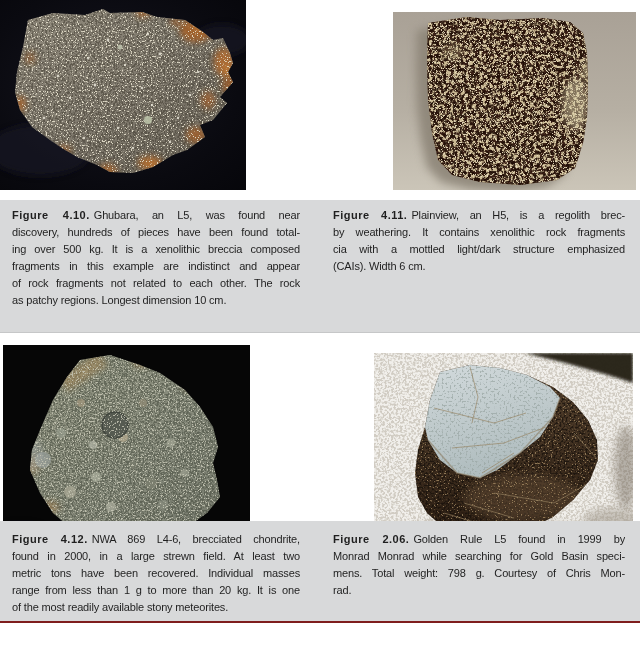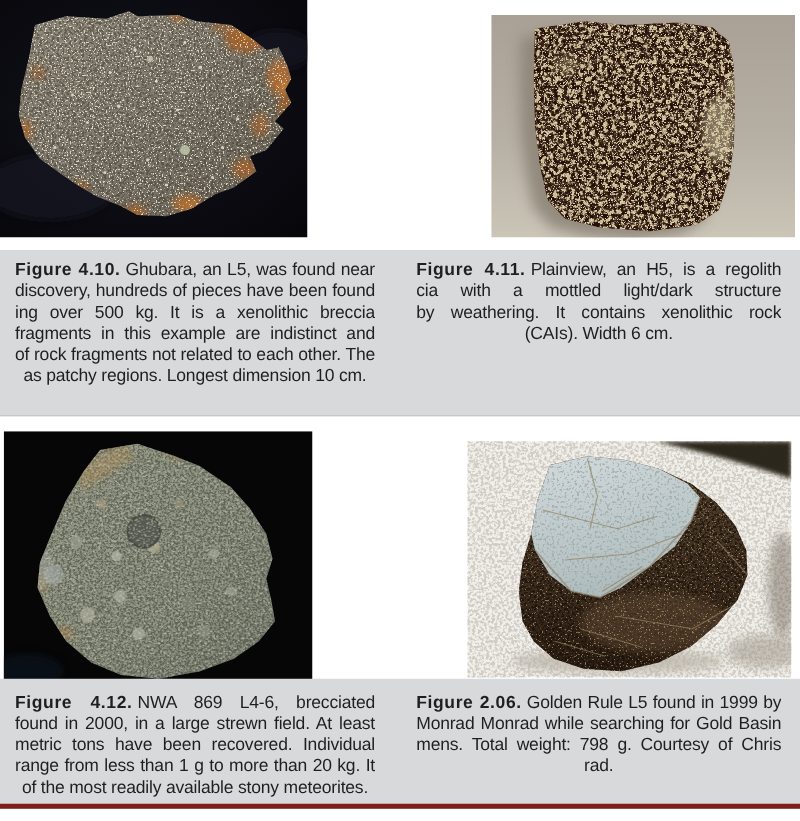--- a/index.html
+++ b/index.html
@@ -6,30 +6,30 @@
   .page{position:relative;width:640px;height:657px;background:var(--page-bg,#ffffff);
         font-family:"Liberation Sans",sans-serif;overflow:hidden;}
   figure.photo{position:absolute;margin:0;padding:0;}
   .photo svg{display:block;}
   .photo1{left:0;top:0;width:246px;height:190px;}
   .photo2{left:393px;top:12px;width:243px;height:178px;}
   .photo3{left:3px;top:345px;width:247px;height:200px;}
   .photo4{left:374px;top:353px;width:259px;height:189px;}
   .band{position:absolute;left:0;width:640px;background:var(--band-bg,#d8d9da);}
   .band1{top:200px;height:132px;border-bottom:1px solid #c6c7c8;}
-  .band2{top:543px;height:100px;border-bottom:4px solid #7f1d1d;}
-  .caption{position:absolute;color:var(--text,#1f1f1f);font-size:14px;line-height:17px;
+  .band2{top:521px;height:100px;border-bottom:2px solid #7f1d1d;}
+  .caption{position:absolute;color:var(--text,#1f1f1f);font-size:11px;line-height:17px;
            letter-spacing:-0.15px;}
   .band1 .caption{top:7px;}
   .band2 .caption{top:10px;}
   .col-left{left:12px;width:288px;}
   .col-right{left:333px;width:292px;}
   .cap-line{height:17px;overflow:hidden;width:100%;}
   .j{text-align:justify;text-align-last:justify;}
-  .last{text-align:center;}
+  .last{text-align:left;}
   .cap-label{font-weight:700;letter-spacing:.5px;margin-right:4px;}
 </style>
 </head>
 <body>
 
 <div class="page">
 
   <figure class="photo photo1">
     <svg width="246" height="190" viewBox="0 0 246 190">
       <defs>
@@ -159,22 +159,22 @@
     <div class="caption col-left">
       <div class="cap-line j"><span class="cap-label">Figure 4.10.</span><span>Ghubara, an L5, was found near</span></div>
       <div class="cap-line j">discovery, hundreds of pieces have been found total-</div>
       <div class="cap-line j">ing over 500 kg. It is a xenolithic breccia composed</div>
       <div class="cap-line j">fragments in this example are indistinct and appear</div>
       <div class="cap-line j">of rock fragments not related to each other. The rock</div>
       <div class="cap-line last">as patchy regions. Longest dimension 10 cm.</div>
     </div>
     <div class="caption col-right">
       <div class="cap-line j"><span class="cap-label">Figure 4.11.</span><span>Plainview, an H5, is a regolith brec-</span></div>
+      <div class="cap-line j">by weathering. It contains xenolithic rock fragments</div>
       <div class="cap-line j">cia with a mottled light/dark structure emphasized</div>
-      <div class="cap-line j">by weathering. It contains xenolithic rock fragments</div>
       <div class="cap-line last">(CAIs). Width 6 cm.</div>
     </div>
   </div>
 
   <figure class="photo photo3">
     <svg width="247" height="200" viewBox="0 0 247 200">
       <defs>
         <linearGradient id="p3rock" x1="0" y1="0" x2="1" y2="1">
           <stop offset="0%" stop-color="#90937f"></stop>
             <stop offset="60%" stop-color="#85897a"></stop>

